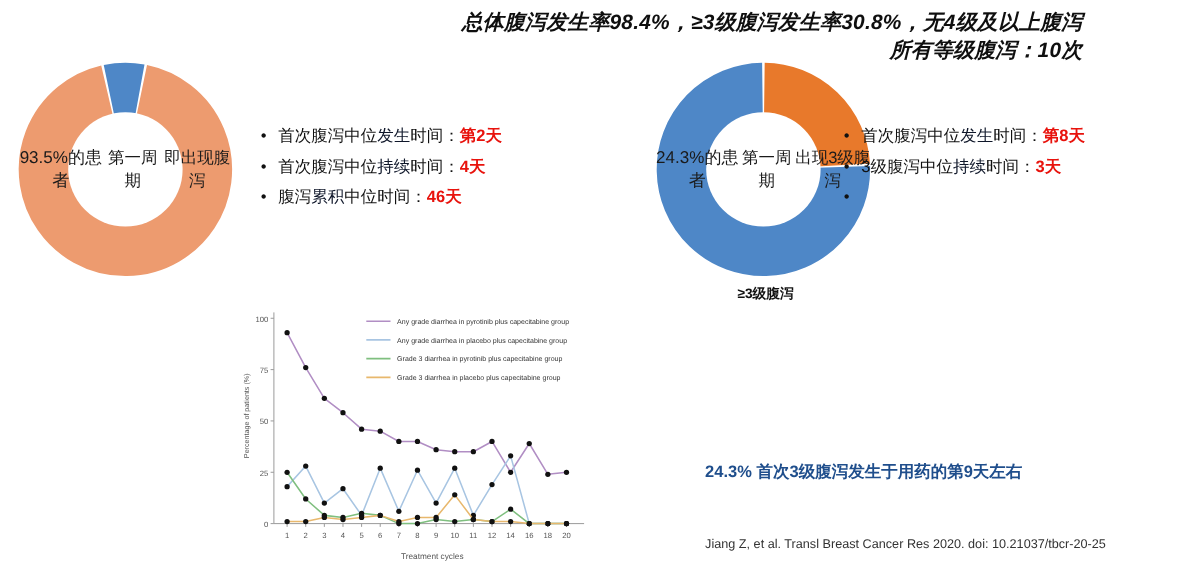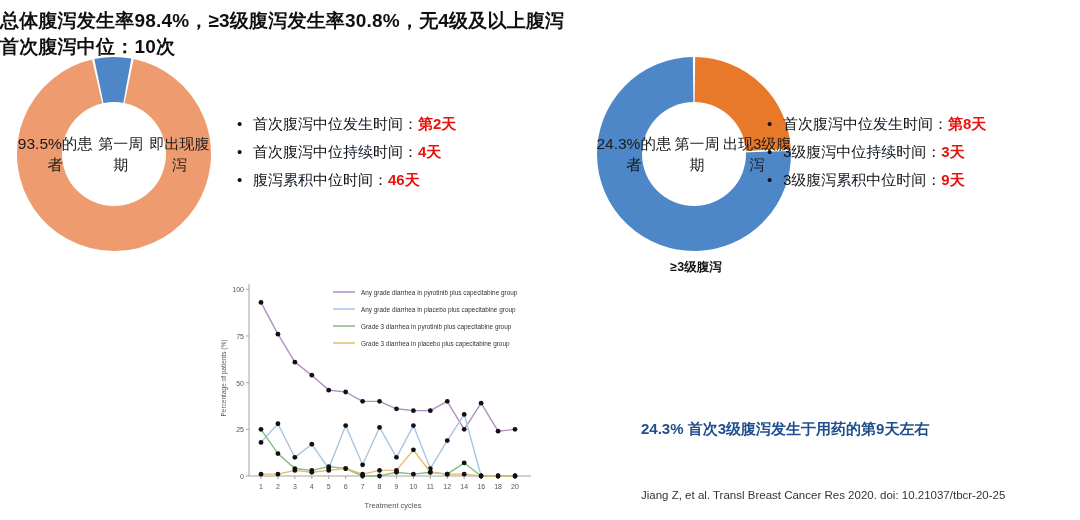--- a/index.html
+++ b/index.html
@@ -4,21 +4,21 @@
 <style>
   html,body{margin:0;padding:0;}
   body{
     width:1080px;height:520px;background:#ffffff;overflow:hidden;position:relative;
     font-family:"Liberation Sans","DejaVu Sans",sans-serif;
     -webkit-font-smoothing:antialiased;
   }
   .slide{position:relative;width:1080px;height:520px;}
 
   
-  .title-block{position:absolute;left:0;top:8px;width:984px;text-align:left;}
+  .title-block{position:absolute;left:0;top:8px;width:984px;text-align:right;font-style:italic;}
   .title-line{font-weight:bold;color:#0f0f0f;font-size:19px;line-height:26px;letter-spacing:.2px;}
   .title-line.l2{font-size:19px;}
 
   
   .donut-wrap{position:absolute;}
   .donut{position:relative;border-radius:50%;}
   .donut .hole{position:absolute;border-radius:50%;background:#fff;}
   .donut-center{
     position:absolute;left:0;top:0;width:100%;height:100%;
     display:flex;align-items:center;justify-content:space-between;
@@ -59,21 +59,21 @@
   
   #citation{position:absolute;left:641px;top:489px;font-size:11.5px;color:#333;white-space:nowrap;}
 </style>
 </head>
 <body>
 
 <div class="slide">
 
   <div class="title-block">
     <div class="title-line">总体腹泻发生率98.4%，≥3级腹泻发生率30.8%，无4级及以上腹泻</div>
-    <div class="title-line l2">首次腹泻中位：10次</div>
+    <div class="title-line l2">所有等级腹泻：10次</div>
   </div>
 
   <div class="donut-wrap" id="donut-all">
     <div class="donut">
       <svg width="196" height="196" viewBox="0 0 196 196">
         <g id="donut-all-segs">
             <path d="M 112.78793855756157 26.51351964729426 A 73 73 0 1 1 81.46990536972976 26.8961606415356" stroke="#ED9B6F" stroke-width="48" fill="none"></path>
             <path d="M 83.18099413455087 26.519953377464958 A 73 73 0 0 1 111.068169007324 26.179230310473443" stroke="#4E87C7" stroke-width="48" fill="none"></path>
           </g>
       </svg>
@@ -123,21 +123,20 @@
       <div class="bullet-row">
         <span class="bullet-dot">•</span>
         <span class="bullet-text"><span>首次腹泻中位</span><span class="hl">发生</span><span>时间：</span><span class="val">第8天</span></span>
       </div>
       <div class="bullet-row">
         <span class="bullet-dot">•</span>
         <span class="bullet-text"><span>3级腹泻中位</span><span class="hl">持续</span><span>时间：</span><span class="val">3天</span></span>
       </div>
       <div class="bullet-row">
         <span class="bullet-dot">•</span>
-        <span class="bullet-text"><span>3级腹泻</span><span class="hl">累积</span><span>中位时间：</span><span class="val">9天</span></span>
       </div>
     </div>
 
   <div id="line-chart">
     <svg class="chart-svg" width="330" height="250" viewBox="0 0 330 250">
       <g id="chart-body">
           <line x1="34" y1="16" x2="34" y2="208" stroke="#9a9a9a" stroke-width="0.9"></line>
           <line x1="34" y1="208" x2="316" y2="208" stroke="#9a9a9a" stroke-width="0.9"></line>
           <line x1="31" y1="208" x2="34" y2="208" stroke="#9a9a9a" stroke-width="0.9"></line>
           <text x="29" y="211" text-anchor="end" font-size="7" fill="#555" font-family="&quot;Liberation Sans&quot;,sans-serif">0</text>

